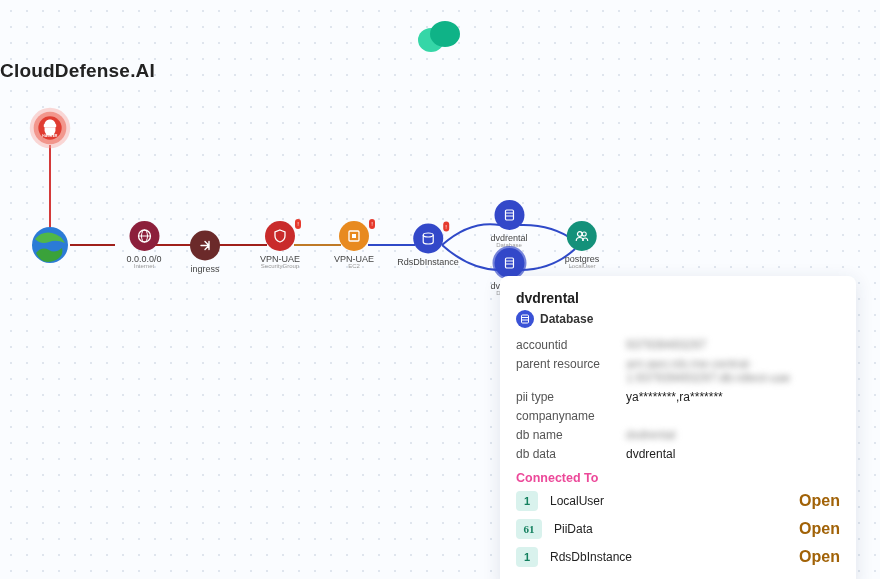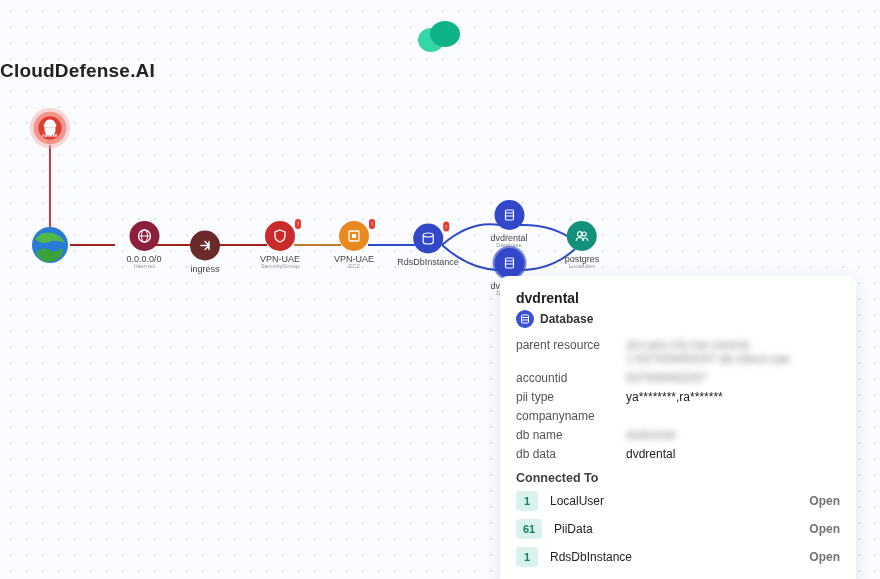--- a/index.html
+++ b/index.html
@@ -48,26 +48,26 @@
   }
   .panel-title { font-size:14px; font-weight:700; color:#222; margin-bottom:4px; }
   .panel-sub { display:flex; align-items:center; gap:6px; margin-bottom:10px; }
   .panel-sub .pill-icon { width:18px; height:18px; border-radius:50%; background:#3a52d6; display:flex; align-items:center; justify-content:center; }
   .panel-sub .pill-icon svg { display:block; }
   .panel-sub-text { font-size:12px; font-weight:600; color:#333; }
   .kv { display:flex; margin-bottom:5px; font-size:12px; color:#444; }
   .kv .k { width:110px; color:#555; }
   .kv .v { flex:1; color:#222; }
   .kv .v.blur { filter: blur(3px); color:#888; user-select:none; }
-  .connected-h { color:#404040; font-weight:700; font-size:12.5px; margin:10px 0 6px; }
+  .connected-h { color:#ec4899; font-weight:700; font-size:12.5px; margin:10px 0 6px; }
   .crow { display:flex; align-items:center; margin-bottom:8px; }
   .crow .count { width:22px; height:20px; border-radius:4px; background:#d9f2ed; color:#14805f; font-size:11px; font-weight:600; display:flex; align-items:center; justify-content:center; margin-right:12px; }
-  .crow .count.wide { width:26px; }
+  .crow .count.wide { width:26px;font-family:Liberation Serif, serif; }
   .crow .ct { flex:1; font-size:12px; color:#222; }
-  .crow .open { color:#737373; font-size:12px; font-weight:600; cursor:pointer; }
+  .crow .open { color:#a16207; font-size:16px; font-weight:600; cursor:pointer; }
 </style>
 </head>
 <body>
 
 <div class="header">
   <div class="logo-blob">
     <svg width="50" height="34" viewBox="0 0 50 34">
       <ellipse cx="16" cy="20" rx="13" ry="12" fill="#35d6a7"></ellipse>
       <ellipse cx="30" cy="14" rx="15" ry="13" fill="#0fb387"></ellipse>
     </svg>
@@ -225,26 +225,26 @@
       <svg width="10" height="10" viewBox="0 0 10 10">
           <rect x="1.5" y="1" width="7" height="8" rx="1" fill="none" stroke="#fff" stroke-width="1"></rect>
           <line x1="1.5" y1="3.5" x2="8.5" y2="3.5" stroke="#fff"></line>
           <line x1="1.5" y1="6" x2="8.5" y2="6" stroke="#fff"></line>
         </svg>
     </span>
     <span class="panel-sub-text">Database</span>
   </div>
 
   <div class="kv">
+      <div class="k">accountid</div>
+      <div class="v blur">937939493297</div>
+    </div>
+  <div class="kv">
       <div class="k">parent resource</div>
       <div class="v blur">arn:aws:rds:me-central-1:937939493297:db:rdtest-uae</div>
-    </div>
-  <div class="kv">
-      <div class="k">accountid</div>
-      <div class="v blur">937939493297</div>
     </div>
   <div class="kv">
       <div class="k">pii type</div>
       <div class="v">ya********,ra*******</div>
     </div>
   <div class="kv">
       <div class="k">companyname</div>
     </div>
   <div class="kv">
       <div class="k">db name</div>

